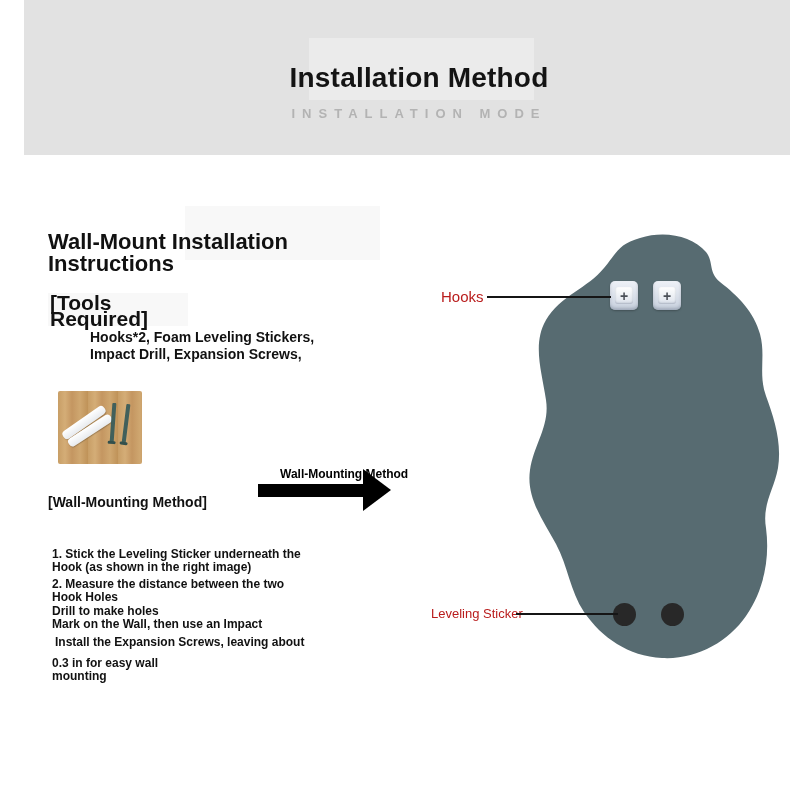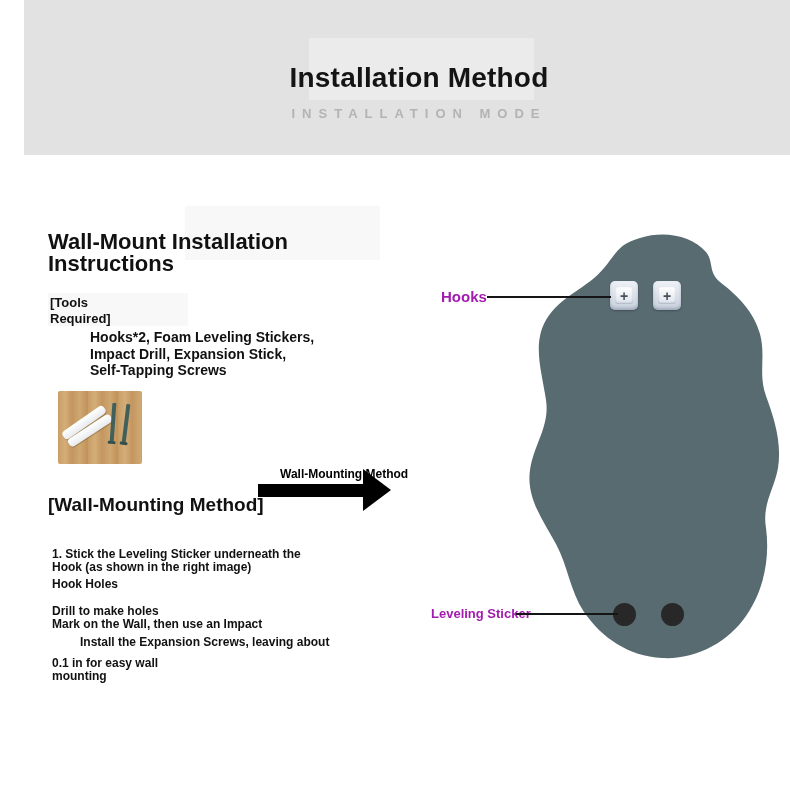--- a/index.html
+++ b/index.html
@@ -18,21 +18,21 @@
                      opacity: 0.85; }
 
   
   .watermark { background: #f8f8f8; }
   .wm-heading { left: 185px; top: 206px; width: 195px; height: 54px; }
   .wm-tools { left: 48px; top: 293px; width: 140px; height: 33px; }
 
   .page-heading { left: 48px; top: 211px; width: 340px;
                   font-size: 22px; font-weight: 700; color: #111; line-height: 22px; margin-top: 20px; }
 
-  .tools-label { left: 50px; top: 295px; font-size: 13px; font-weight: 700; line-height: 15.5px; color: #111; }
+  .tools-label { left: 50px; top: 295px; font-size: 21px; font-weight: 700; line-height: 15.5px; color: #111; }
   .tools-items { left: 54px; top: 329px; font-size: 14px; font-weight: 700; line-height: 16.5px; color: #111; margin-left: 36px; }
 
   
   .hw-photo { left: 58px; top: 391px; width: 84px; height: 73px; border-radius: 2px; overflow: hidden;
               background: repeating-linear-gradient(90deg,
                  #c89e66 0px, #d4ad77 7px, #c49661 14px, #cfa770 22px, #bf9258 30px); }
   .anchor { position: absolute; background: linear-gradient(#ffffff, #e7eaee);
             border-radius: 4px; width: 50px; height: 9px;
             box-shadow: 0 1px 1px rgba(0,0,0,0.25); }
   .anchor-1 { left: 1px; top: 27px; transform: rotate(-35deg); }
@@ -42,27 +42,27 @@
                   background: #33504c; border-radius: 2px; }
   .screw-1 { left: 53px; top: 12px; transform: rotate(4deg); }
   .screw-2 { left: 66px; top: 13px; transform: rotate(7deg); }
 
   
   .arrow-label { left: 280px; top: 467px; font-size: 12px; font-weight: 700; color: #000000; }
   .arrow-shaft { left: 258px; top: 484px; width: 110px; height: 13px; background: #000; }
   .arrow-head { left: 363px; top: 469px; width: 0; height: 0;
                 border-top: 21px solid transparent; border-bottom: 21px solid transparent;
                 border-left: 28px solid #000; }
-  .method-label { left: 48px; top: 494px; font-size: 19px; font-weight: 700; color: #111; }
+  .method-label { left: 48px; top: 494px; font-size: 14px; font-weight: 700; color: #111; }
 
   .step { left: 52px; width: 255px; font-size: 12px; font-weight: 700; color: #111; line-height: 12.5px; }
   .step-1 { top: 548px; }
   .step-2 { top: 578px; }
   .step-3 { top: 605px; }
-  .step-4 { top: 636px; padding-left: 3px; margin-left: 25px; }
+  .step-4 { top: 636px; padding-left: 3px; }
   .step-5 { top: 657px; }
 
   
   .blob-svg { left: 510px; top: 228px; width: 275px; height: 440px; }
 
   .hook { width: 28px; height: 29px; border-radius: 5px;
           background: linear-gradient(#eef1f7, #c7d0dd);
           box-shadow: inset 0 -2px 3px rgba(90,100,120,0.35), 0 1px 2px rgba(0,0,0,0.25);
           display: flex; align-items: center; justify-content: center; }
   .hook-inner { width: 18px; height: 17px; border-radius: 3px;
@@ -70,21 +70,21 @@
                 box-shadow: inset 0 -1px 2px rgba(120,130,150,0.5);
                 display: flex; align-items: center; justify-content: center;
                 font-size: 14px; font-weight: 700; color: #4a4f57; line-height: 1; }
   .hook-1 { left: 610px; top: 281px; }
   .hook-2 { left: 653px; top: 281px; }
 
   .dot { width: 23px; height: 23px; border-radius: 50%; background: #282828; }
   .dot-1 { left: 613px; top: 603px; }
   .dot-2 { left: 661px; top: 603px; }
 
-  .callout-label { font-weight: 700; color: #a21caf; }
+  .callout-label { font-weight: 400; color: #b91c1c; }
   .hooks-label { left: 441px; top: 288px; font-size: 15px; }
   .leveling-label { left: 431px; top: 606px; font-size: 13px; }
   .leader { height: 1.5px; background: #151515; }
   .hooks-line { left: 487px; top: 296px; width: 124px; }
   .leveling-line { left: 516px; top: 613px; width: 102px; }
 </style>
 </head>
 <body>
 
 <div class="abs banner">
@@ -99,53 +99,53 @@
   <div>Instructions</div>
 </div>
 
 <div class="abs watermark wm-tools"></div>
 <div class="abs tools-label">
   <div>[Tools</div>
   <div>Required]</div>
 </div>
 <div class="abs tools-items">
   <div>Hooks*2, Foam Leveling Stickers,</div>
-  <div>Impact Drill, Expansion Stick,</div>
-  <div>Self-Tapping Screws</div>
+  <div>Impact Drill, Expansion Screws,</div>
 </div>
 
 <div class="abs hw-photo">
   <div class="anchor anchor-1"></div>
   <div class="anchor anchor-2"></div>
   <div class="screw screw-1"></div>
   <div class="screw screw-2"></div>
 </div>
 
 <div class="abs arrow-label">Wall-Mounting Method</div>
 <div class="abs arrow-shaft"></div>
 <div class="abs arrow-head"></div>
 
 <div class="abs method-label">[Wall-Mounting Method]</div>
 
 <div class="abs step step-1">
   <div>1. Stick the Leveling Sticker underneath the</div>
   <div>Hook (as shown in the right image)</div>
 </div>
 <div class="abs step step-2">
+  <div>2. Measure the distance between the two</div>
   <div>Hook Holes</div>
 </div>
 <div class="abs step step-3">
   <div>Drill to make holes</div>
   <div>Mark on the Wall, then use an Impact</div>
 </div>
 <div class="abs step step-4">
   <div>Install the Expansion Screws, leaving about</div>
 </div>
 <div class="abs step step-5">
-  <div>0.1 in for easy wall</div>
+  <div>0.3 in for easy wall</div>
   <div>mounting</div>
 </div>
 
 <svg class="abs blob-svg" viewBox="0 0 275 440" aria-hidden="true">
   <path fill="#576b71" d="M130 10
     C 155 2, 182 8, 196 24
     C 204 34, 198 44, 210 54
     C 228 68, 244 84, 250 106
     C 256 128, 248 146, 256 168
     C 264 190, 272 214, 268 240

